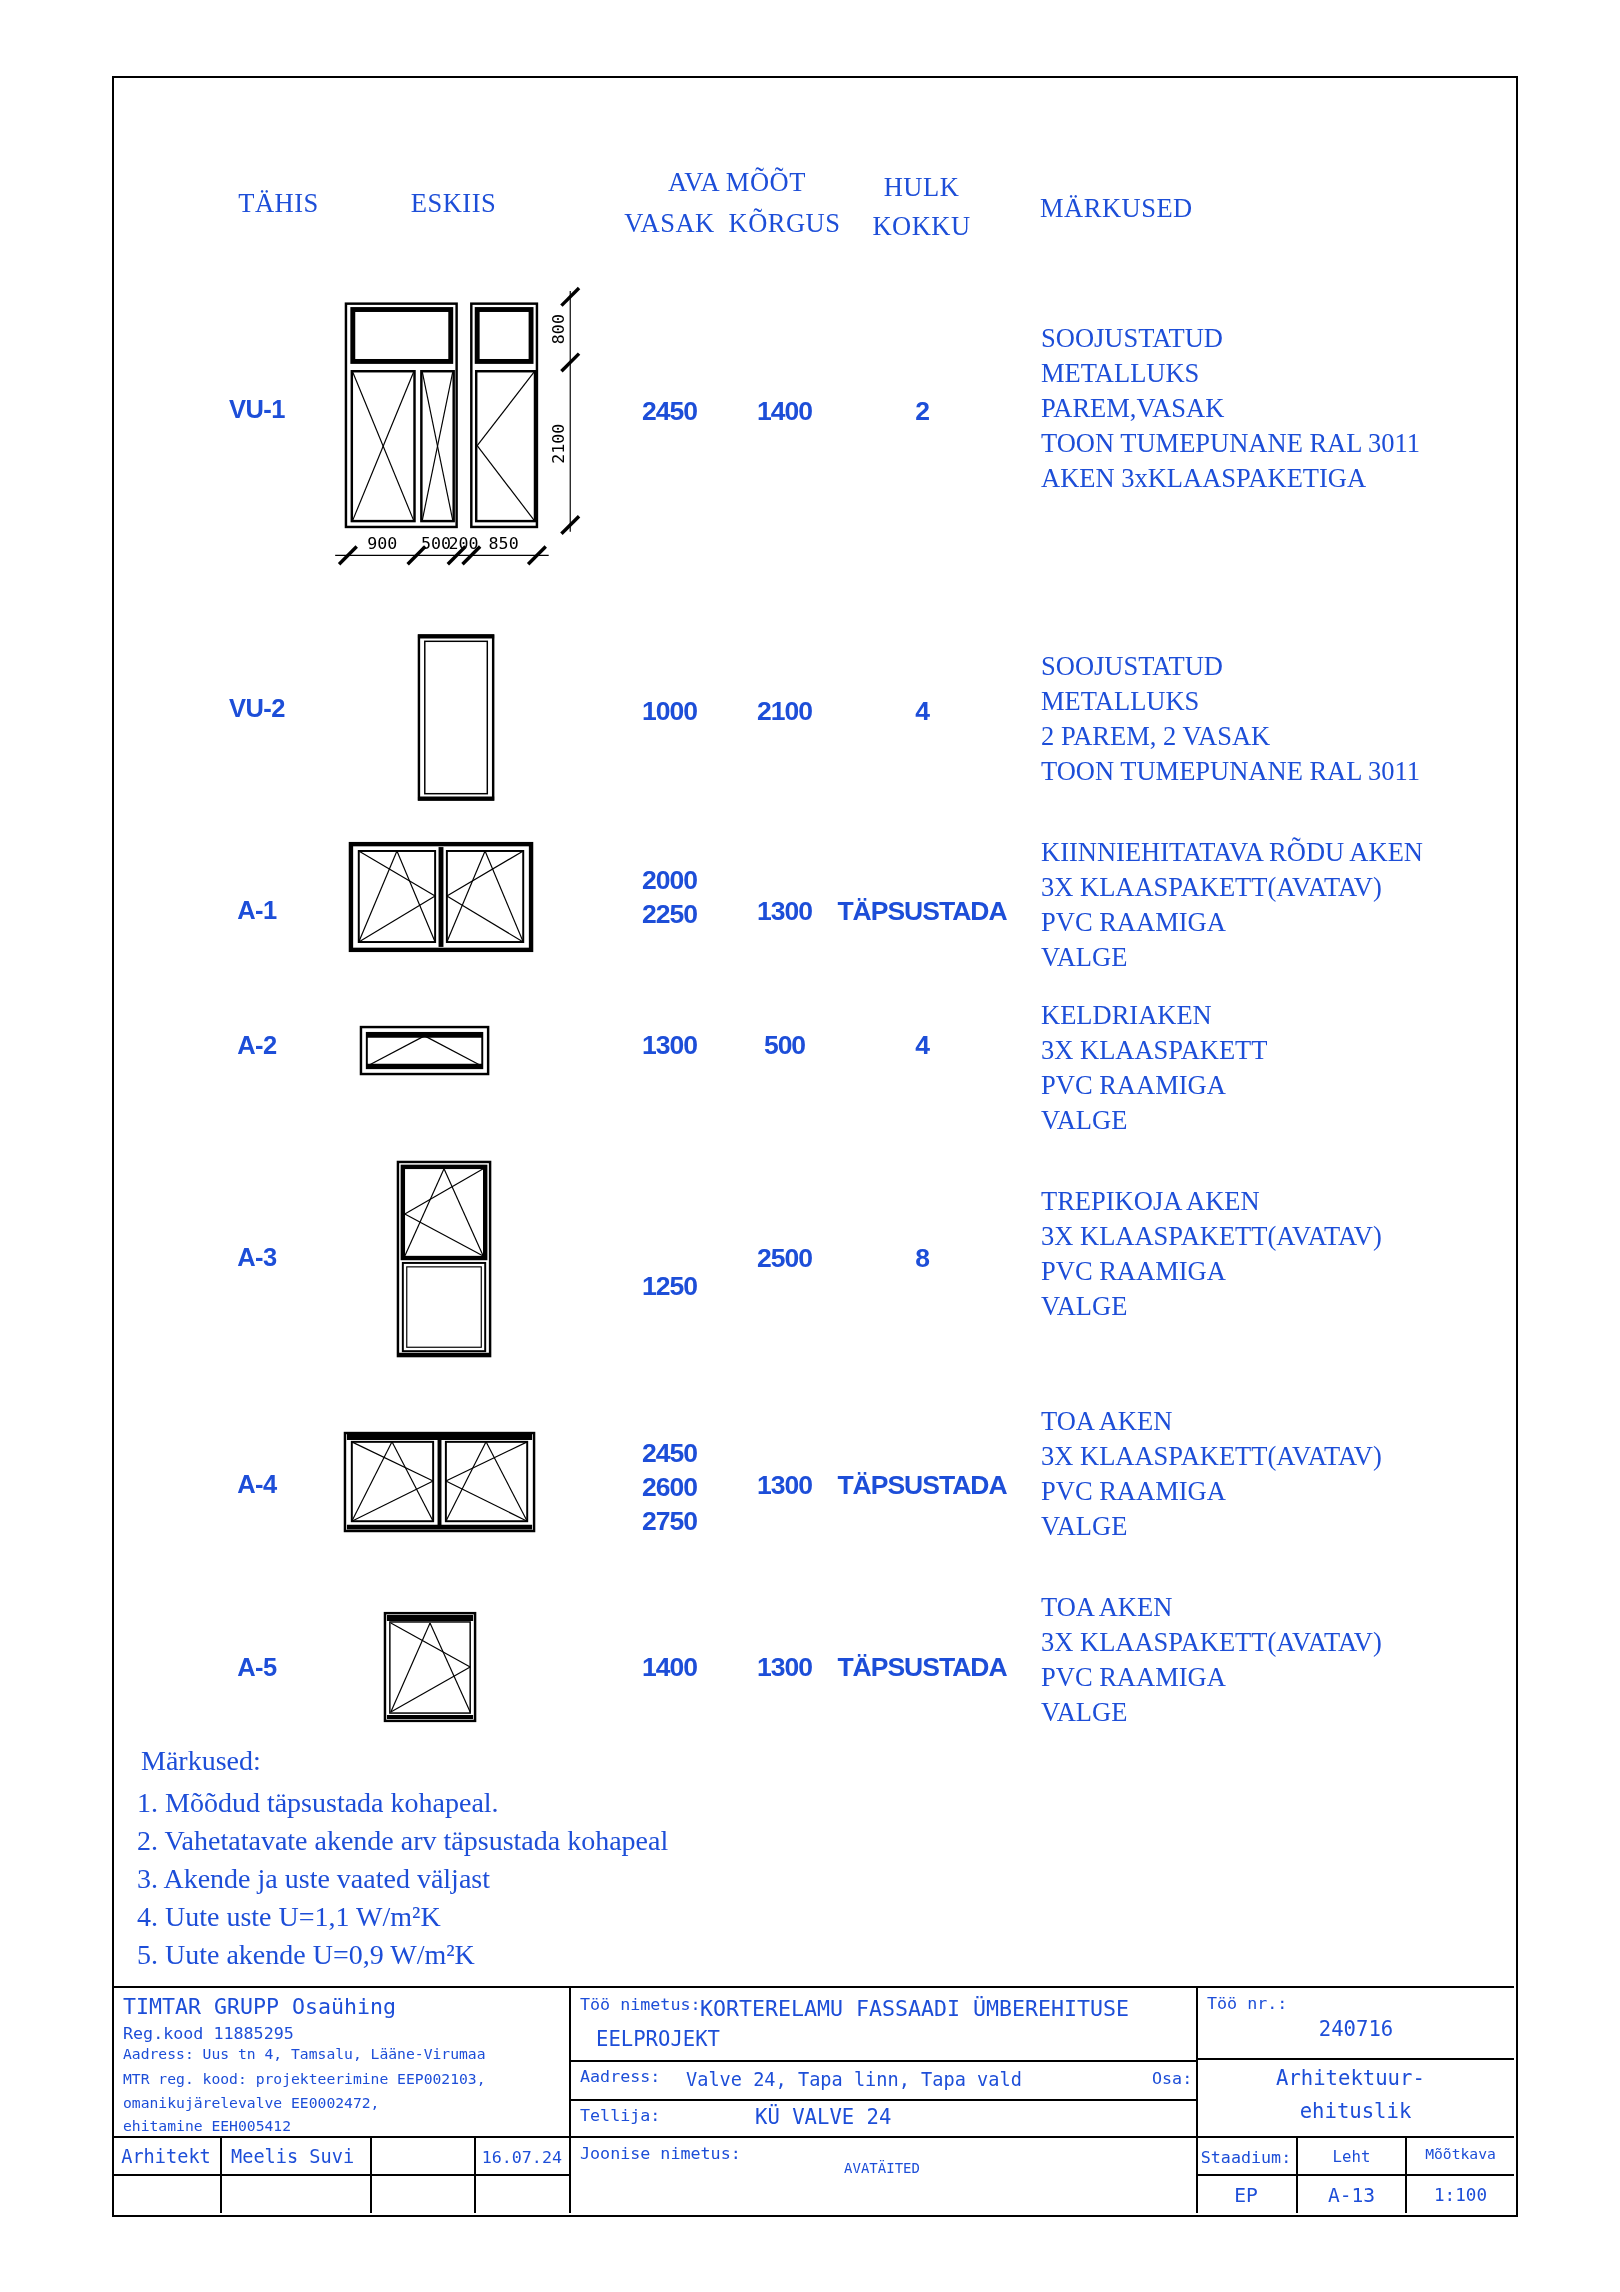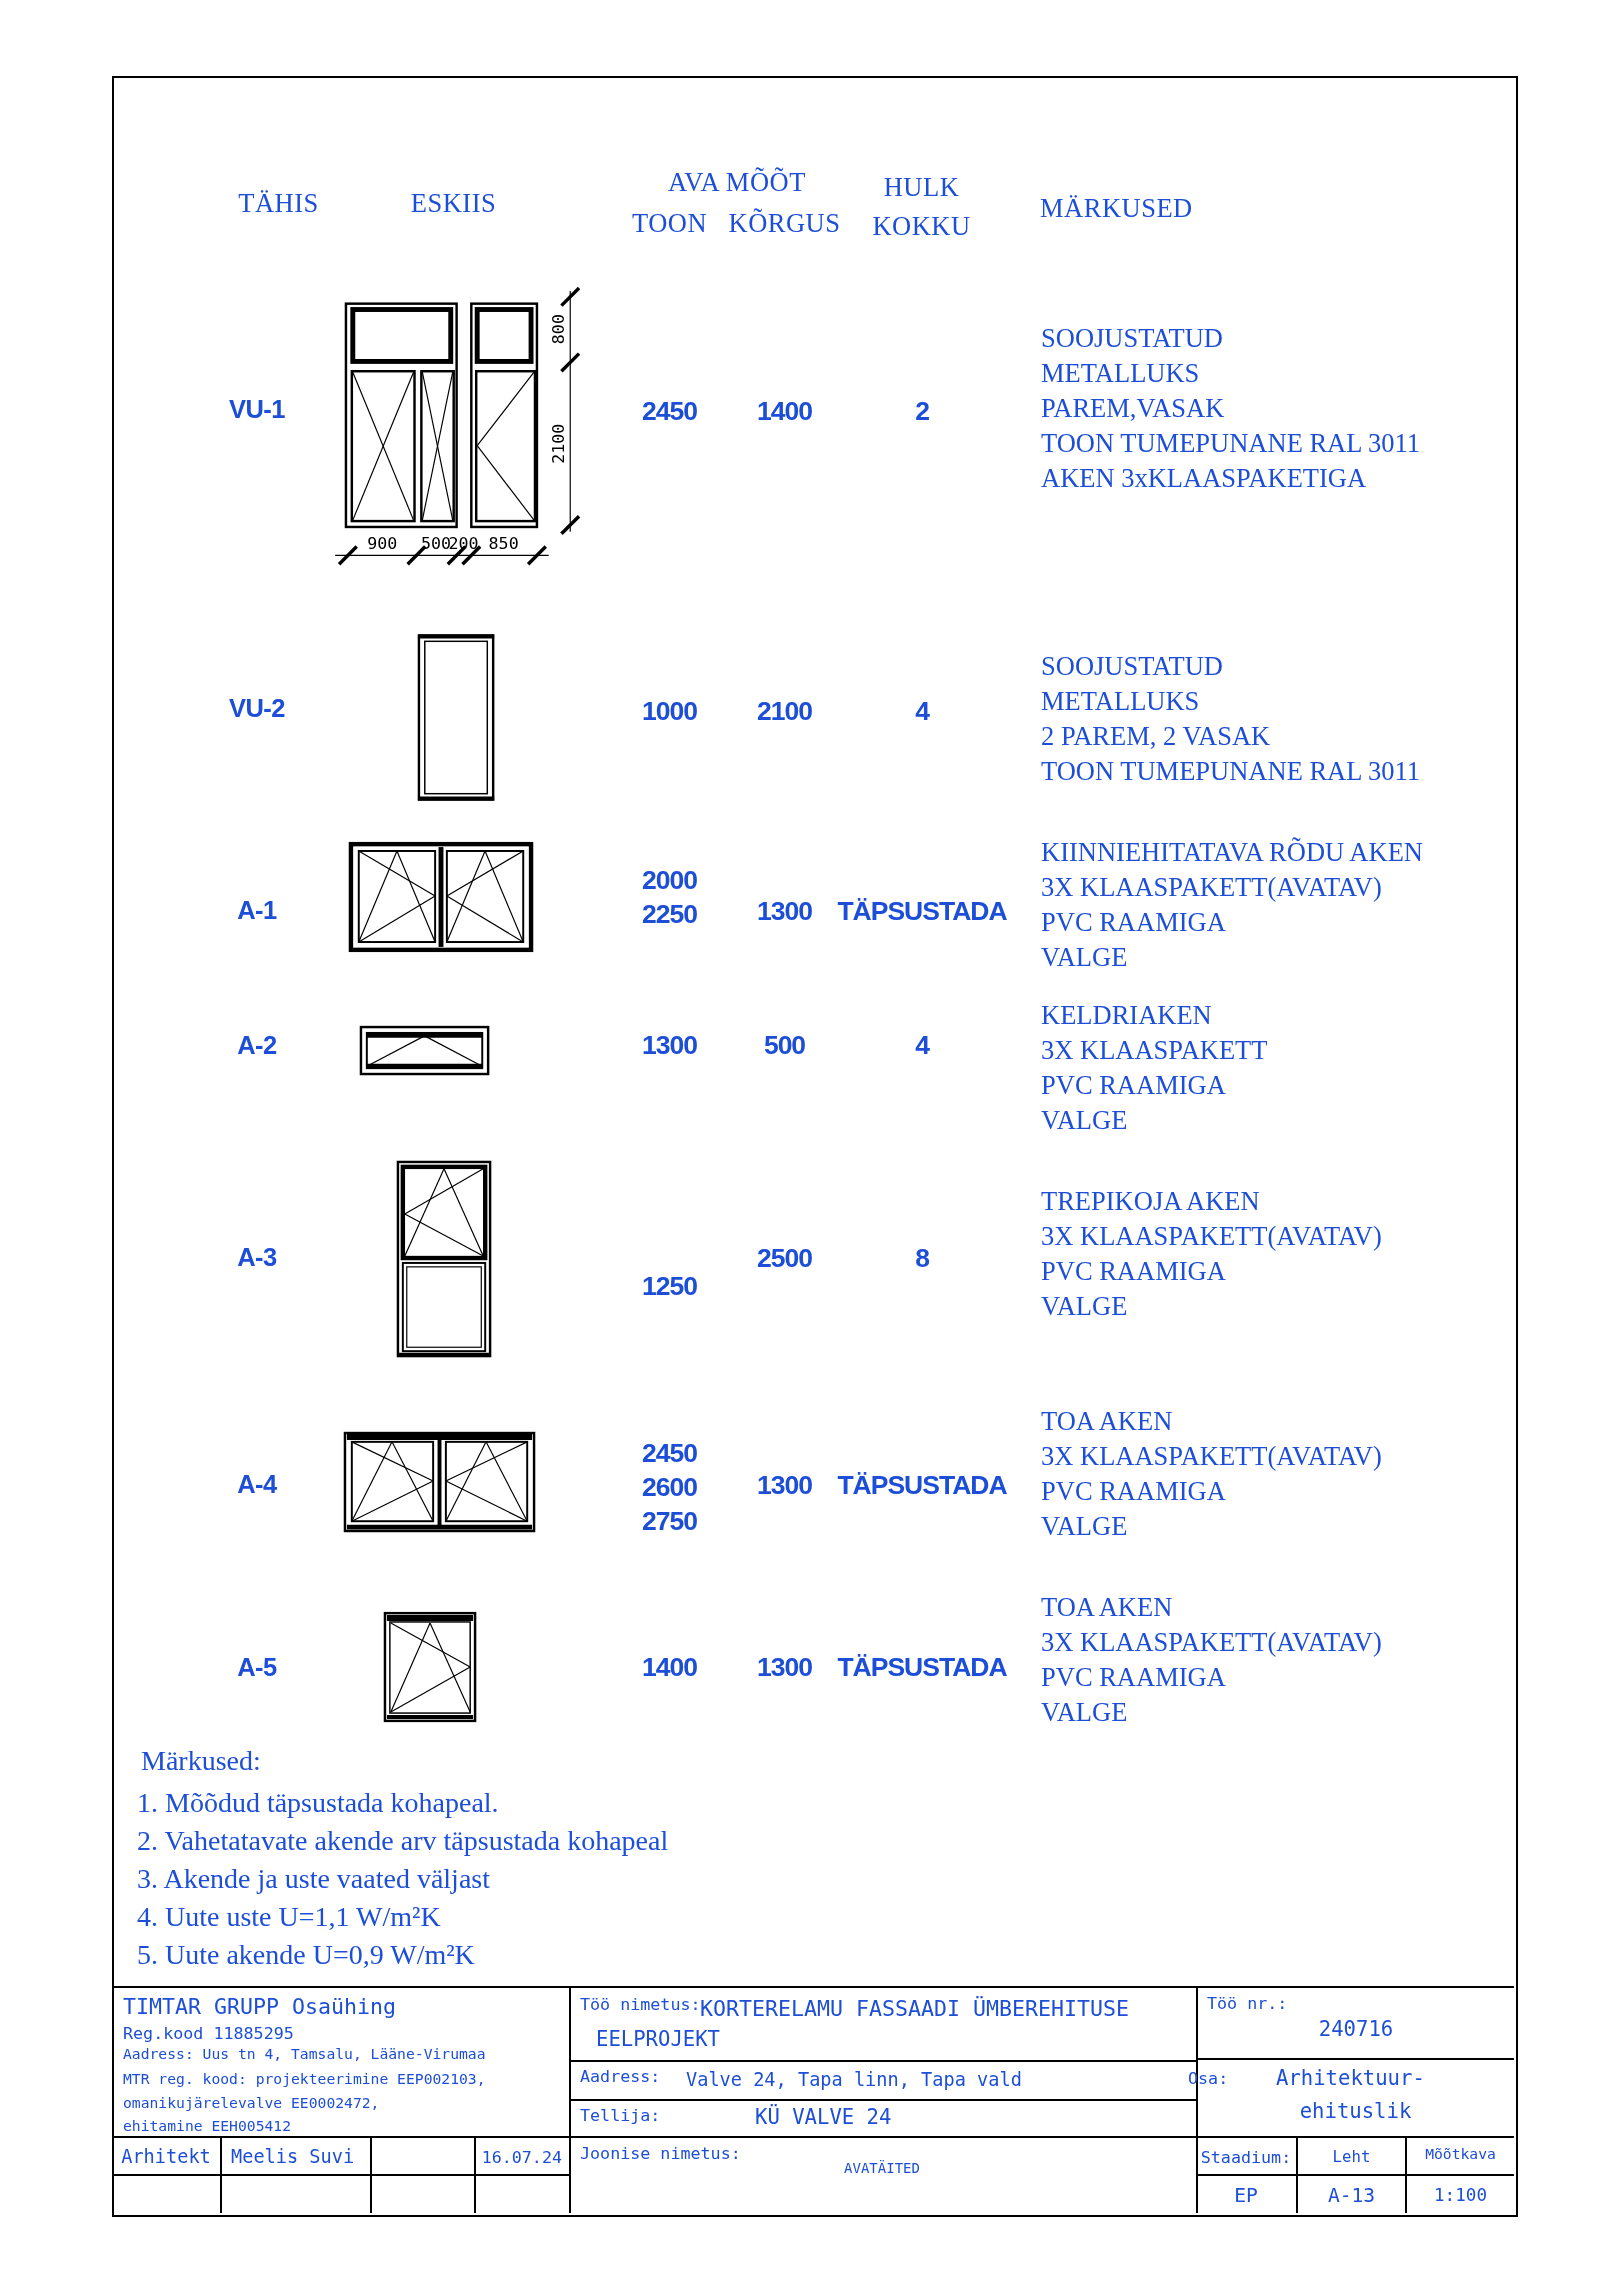--- a/index.html
+++ b/index.html
@@ -26,21 +26,21 @@
 </head>
 <body>
 
 <div class="page">
 
   <div class="abs" style="left:112px;top:76px;width:1402px;height:2137px;border:2px solid #000;"></div>
 
   <div class="abs hdr ctr" style="left:210px;top:188px;width:137px;">TÄHIS</div>
   <div class="abs hdr ctr" style="left:385px;top:188px;width:137px;">ESKIIS</div>
   <div class="abs hdr ctr" style="left:629px;top:167px;width:216px;">AVA MÕÕT</div>
-  <div class="abs hdr ctr" style="left:601px;top:208px;width:137px;">TOON</div>
+  <div class="abs hdr ctr" style="left:601px;top:208px;width:137px;">VASAK</div>
   <div class="abs hdr ctr" style="left:716px;top:208px;width:137px;">KÕRGUS</div>
   <div class="abs hdr ctr" style="left:848px;top:172px;width:147px;">HULK</div>
   <div class="abs hdr ctr" style="left:848px;top:211px;width:147px;">KOKKU</div>
   <div class="abs hdr" style="left:1040px;top:193px;">MÄRKUSED</div>
 
   <div class="abs lbl ctr" style="left:208px;top:395px;width:98px;">VU-1</div>
   <svg style="left:339px;top:287px;" width="247" height="286" viewBox="0 0 252 292">
     <rect x="7" y="17" width="113" height="228" stroke-width="2.5"></rect>
     <rect x="14" y="23" width="100" height="53" stroke-width="5"></rect>
     <rect x="135" y="17" width="67" height="228" stroke-width="2.5"></rect>
@@ -267,21 +267,21 @@
   <div class="abs mono" style="left:596px;top:2027px;font-size:20.6px;white-space:nowrap;">EELPROJEKT</div>
   <div class="abs mono tb-small" style="left:580px;top:2066px;">Aadress:</div>
   <div class="abs mono tb-med" style="left:686px;top:2069px;">Valve 24, Tapa linn, Tapa vald</div>
   <div class="abs mono tb-small" style="left:580px;top:2105px;">Tellija:</div>
   <div class="abs mono" style="left:755px;top:2105px;font-size:20.6px;white-space:nowrap;">KÜ VALVE 24</div>
   <div class="abs mono tb-small" style="left:580px;top:2143px;">Joonise nimetus:</div>
   <div class="abs mono ctr" style="left:686px;top:2160px;width:392px;font-size:14px;">AVATÄITED</div>
 
   <div class="abs mono tb-small" style="left:1207px;top:1993px;">Töö nr.:</div>
   <div class="abs mono ctr" style="left:1197px;top:2017px;width:318px;font-size:20.6px;">240716</div>
-  <div class="abs mono tb-small" style="left:1188px;top:2068px;text-align:center;">Osa:</div>
+  <div class="abs mono tb-small" style="left:1152px;top:2068px;text-align:center;">Osa:</div>
   <div class="abs mono" style="left:1276px;top:2066px;font-size:20.6px;white-space:nowrap;">Arhitektuur-</div>
   <div class="abs mono ctr" style="left:1235px;top:2099px;width:241px;font-size:20.6px;">ehituslik</div>
   <div class="abs mono ctr" style="left:1197px;top:2147px;width:98px;font-size:16.7px;">Staadium:</div>
   <div class="abs mono ctr" style="left:1298px;top:2147px;width:107px;font-size:15.7px;">Leht</div>
   <div class="abs mono ctr" style="left:1407px;top:2145px;width:107px;font-size:14.7px;">Mõõtkava</div>
   <div class="abs mono ctr" style="left:1197px;top:2184px;width:98px;font-size:19.6px;">EP</div>
   <div class="abs mono ctr" style="left:1298px;top:2184px;width:107px;font-size:19.6px;">A-13</div>
   <div class="abs mono ctr" style="left:1407px;top:2185px;width:107px;font-size:17.6px;">1:100</div>
 
 </div>

